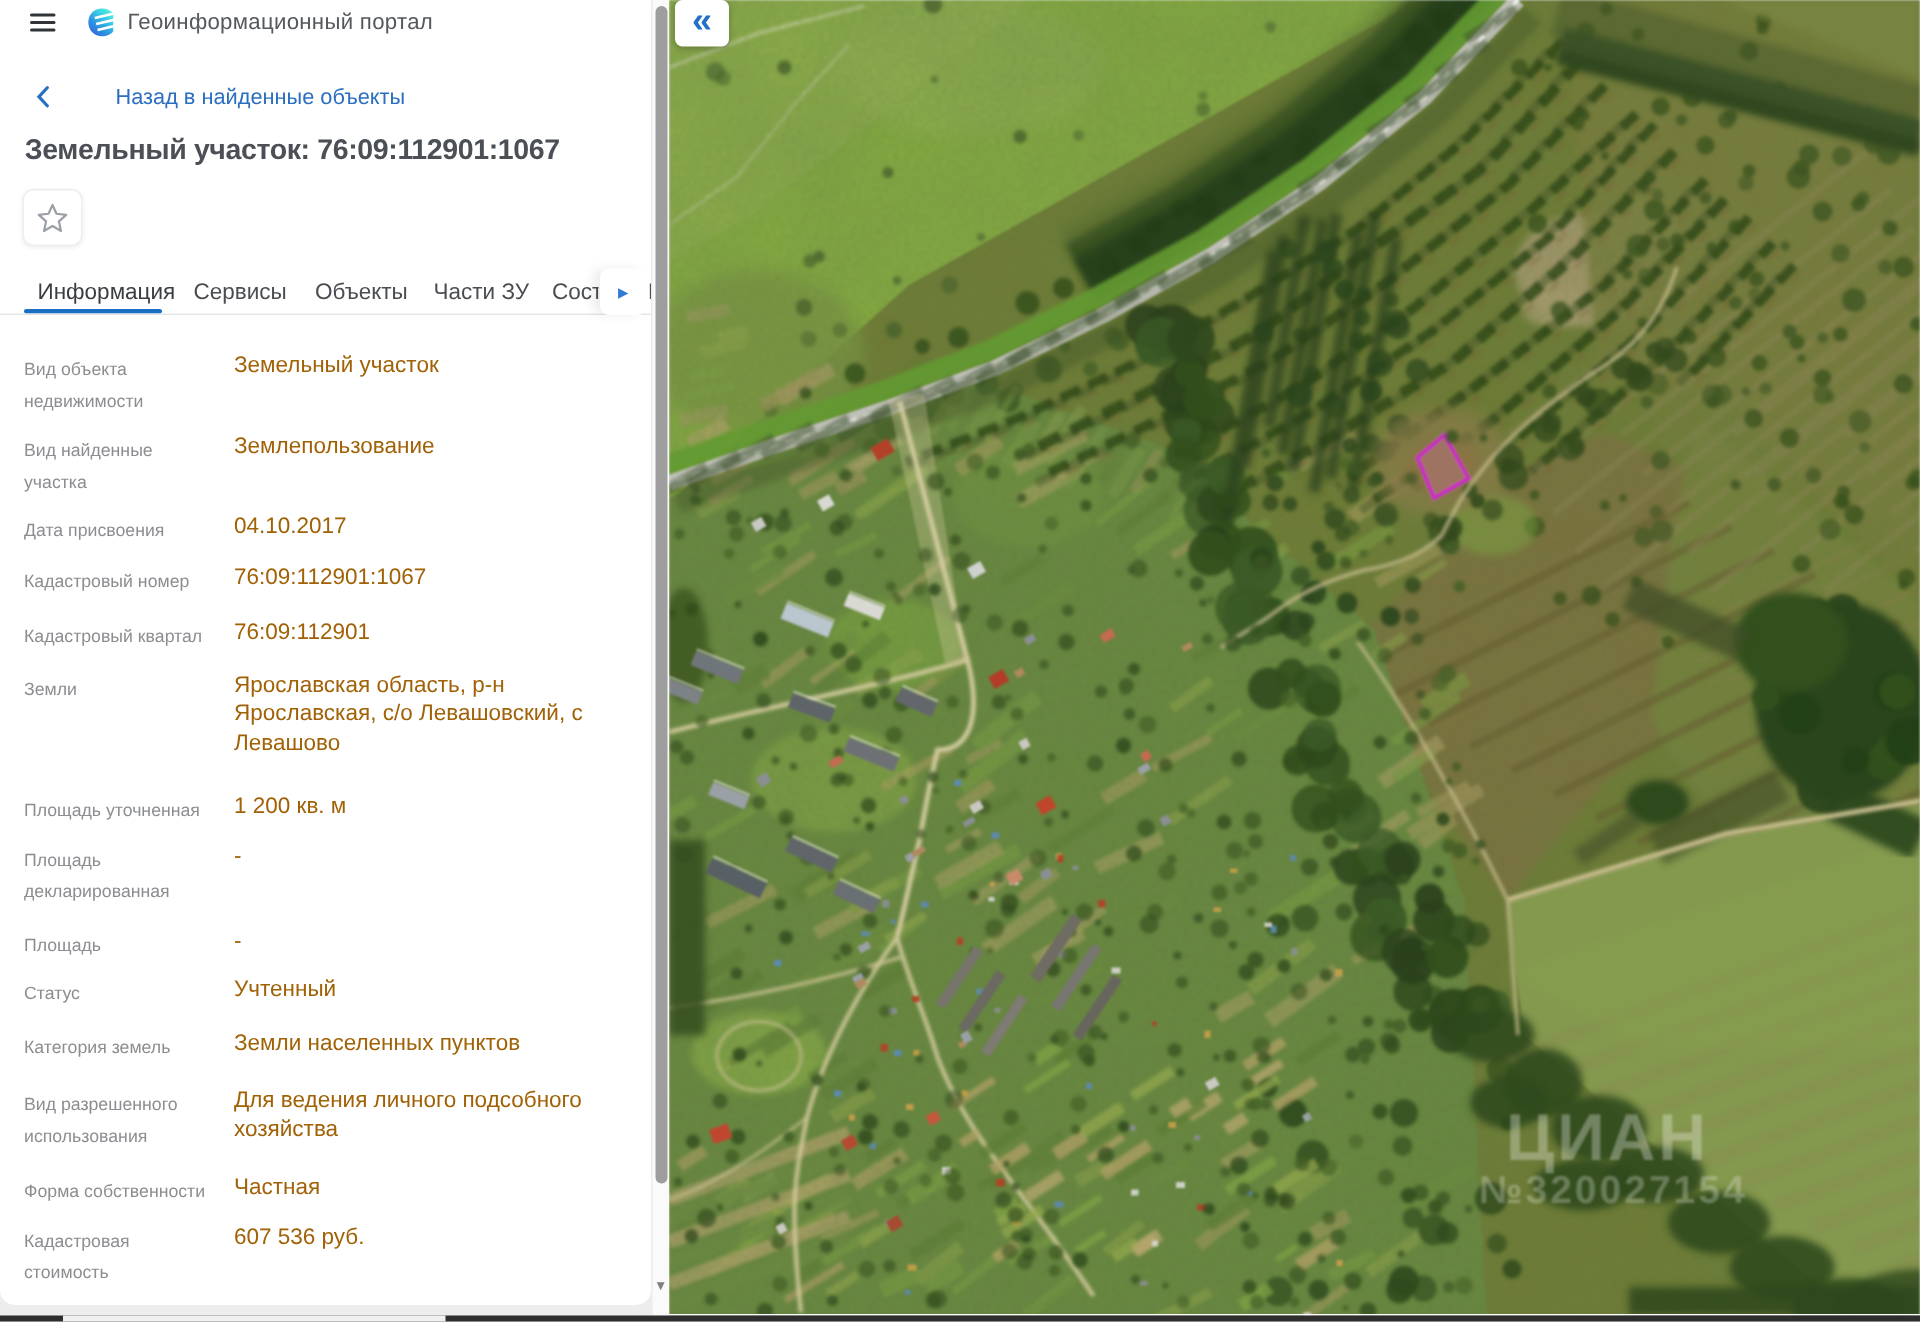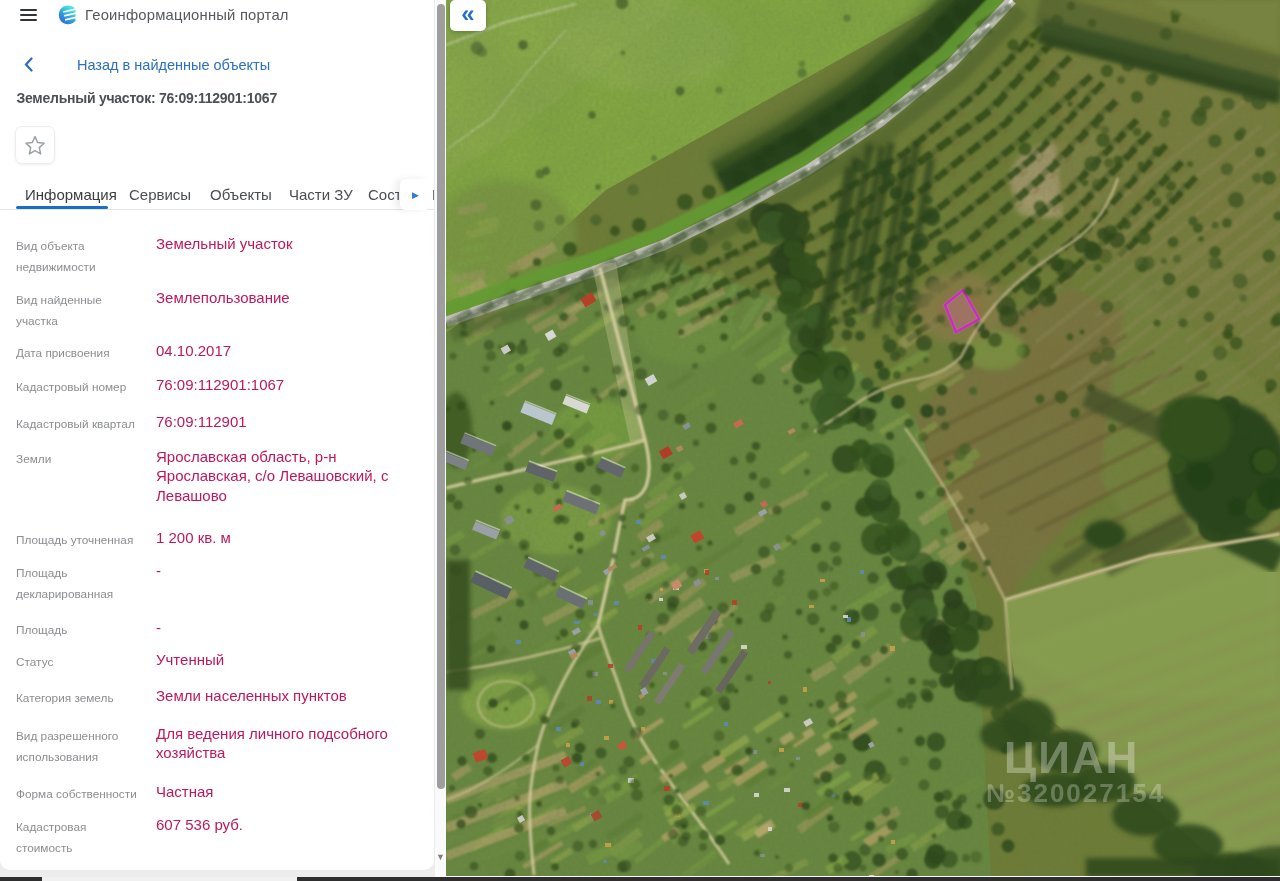--- a/index.html
+++ b/index.html
@@ -9,34 +9,34 @@
 .map svg { filter: blur(0.7px); }
 .panel { position:absolute; left:0; top:0; width:434px; height:870px; background:#fff;
   border-radius:0 0 10px 10px; z-index:3; }
 .panelbg { position:absolute; left:0; top:0; width:434px; height:877px; background:#ededed; z-index:2; }
 .burger { position:absolute; left:20px; top:9px; width:17px; }
 .burger div { height:2.2px; background:#303338; margin-bottom:2.6px; border-radius:1px; }
 .logo { position:absolute; left:58px; top:5px; }
 .apptitle { position:absolute; left:85px; top:6.5px; font-size:14.8px; color:#55585c; letter-spacing:0.2px; }
 .back { position:absolute; left:24px; top:56px; color:#2b6fc0; font-size:14.5px; }
 .back .txt { position:absolute; left:23px; top:1px; width:300px;margin-left:30px; }
-.h1 { position:absolute; left:16.5px; top:90px; font-size:14px; font-weight:bold; color:#4b5056;
+.h1 { position:absolute; left:16.5px; top:90px; font-size:19px; font-weight:bold; color:#4b5056;
   letter-spacing:-0.25px; width:400px; }
 .starbtn { position:absolute; left:15px; top:126px; width:40px; height:38px; border:1px solid #ededed;
   border-radius:7px; box-shadow:0 1px 3px rgba(0,0,0,0.07); display:flex; align-items:center; justify-content:center; }
 .tabs { position:absolute; left:0; top:180px; width:434px; height:30px; font-size:15px; color:#4a4d51; }
 .tab { position:absolute; top:6px; }
 .tabline { position:absolute; left:0; top:209px; width:434px; height:1px; background:#e4e6e8; }
 .tabactive { position:absolute; left:16px; top:206px; width:92px; height:3px; background:#1a6fc4; border-radius:2px; }
 .tabarrow { position:absolute; left:400px; top:179px; width:31px; height:31px; background:#fff; border-radius:6px;
   box-shadow:-5px 0 7px rgba(0,0,0,0.07); display:flex; align-items:center; justify-content:center; }
 .tabarrow span { color:#2f7bd6; font-size:9px; }
 .row { position:absolute; left:0; width:434px; }
 .lbl { position:absolute; left:16px; top:2.5px; width:126px; font-size:11.8px; color:#8b8d90; line-height:20.5px; }
-.val { position:absolute; left:156px; top:0; width:266px; font-size:15px; color:#be185d; line-height:19.6px; }
+.val { position:absolute; left:156px; top:0; width:266px; font-size:15px; color:#a16207; line-height:19.6px; }
 .vscroll { position:absolute; left:434px; top:0; width:12px; height:877px; background:#fafafa;
   border-left:1px solid #ececec; z-index:4; }
 .vthumb { position:absolute; left:2px; top:4px; width:8px; height:785px; background:#9e9e9e; border-radius:4px; }
 .varrow { position:absolute; left:1px; top:852px; color:#7f7f7f; font-size:9px; }
 .collapse { position:absolute; left:450px; top:0px; width:36px; height:31px; background:#fff; border-radius:5px;
   box-shadow:0 1px 4px rgba(0,0,0,0.25); color:#2470c8; font-size:24px; font-weight:bold; text-align:center;
   line-height:27px; z-index:5; }
 .hbar { position:absolute; left:0; top:877px; width:1280px; height:4px; background:#2e2e2e; z-index:6; }
 .hthumb { position:absolute; left:42px; top:0; width:255px; height:4px; background:#f0f0f0; }
 .hline { position:absolute; left:446px; top:876px; width:834px; height:1px; background:#fff; z-index:6; }

